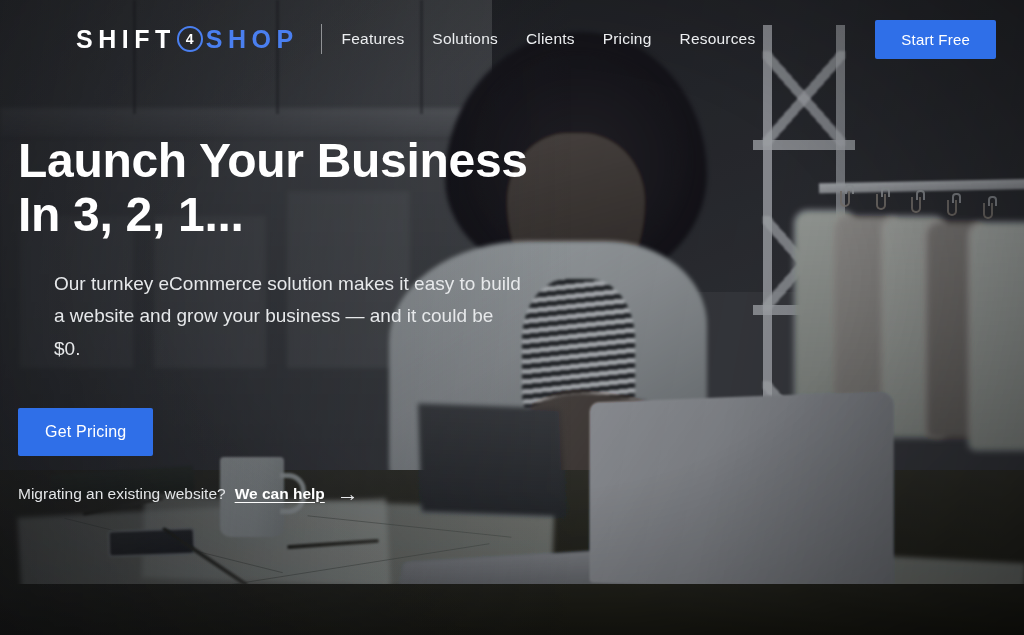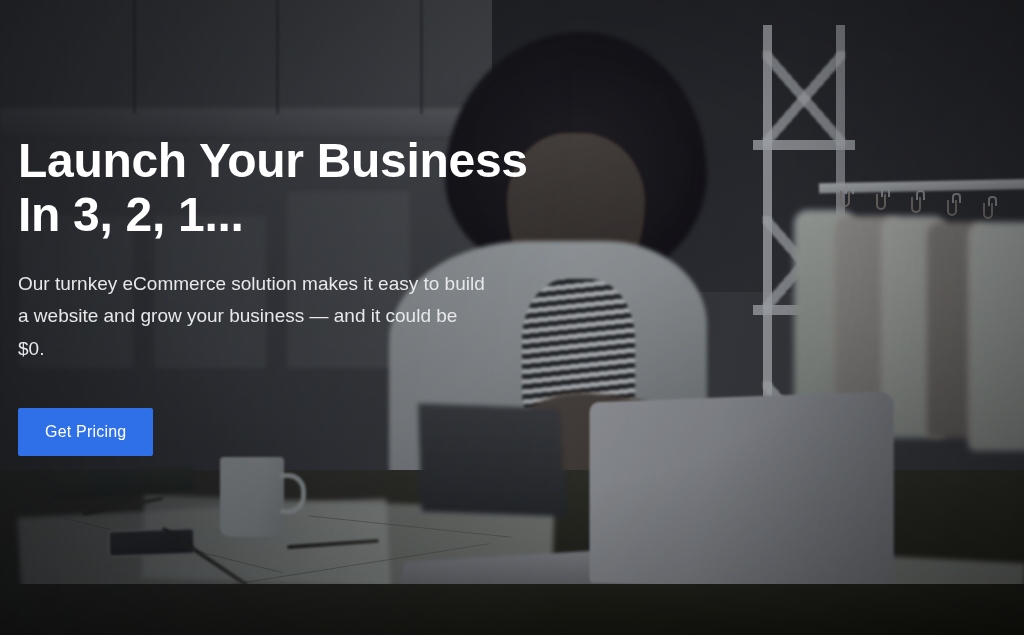--- a/index.html
+++ b/index.html
@@ -245,21 +245,21 @@
     padding:11px 26px; cursor:pointer; border-radius:2px;
   }
 
   .hero-copy { position:absolute; left:18px; top:134px; width:530px; }
   h1 {
     color:#ffffff; font-size:48px; font-weight:700; line-height:1.12;
     letter-spacing:-.3px;
   }
   .sub {
     margin-top:26px; color:#e6e8ea; font-size:19px; line-height:1.72;
-    font-weight:400; max-width:470px;
+    font-weight:400; max-width:470px;margin-left:36px;
   }
   .get-started {
     display:inline-block; margin-top:42px; background:#2f6fe8; color:#fff;
     border:none; font-family:inherit; font-size:16px; letter-spacing:.2px;
     padding:15px 27px; cursor:pointer; border-radius:2px;
   }
   .migrate {
     margin-top:27px; color:#e3e5e7; font-size:15.5px;
     display:flex; align-items:center; gap:9px;
   }
@@ -344,26 +344,51 @@
   </div>
 
   <div class="desat"></div>
   <div class="grade"></div>
   <div class="left-scrim"></div>
   <div class="vignette"></div>
 </div>
 
 <div id="content">
 
+  <header>
+
+    <div class="logo">
+      <span class="logo-text">SHIFT</span>
+      <span class="logo-four">4</span>
+      <span class="logo-text blue">SHOP</span>
+    </div>
+
+    <div class="nav-divider"></div>
+
+    <nav>
+      <a href="#">Features</a>
+      <a href="#">Solutions</a>
+      <a href="#">Clients</a>
+      <a href="#">Pricing</a>
+      <a href="#">Resources</a>
+    </nav>
+
+    <button class="start-free">Start Free</button>
+  </header>
 
   <div class="hero-copy">
     <h1>
       <span>Launch Your Business</span><br>
       <span>In 3, 2, 1...</span>
     </h1>
 
     <p class="sub">Our turnkey eCommerce solution makes it easy to build a website and grow your business — and it could be $0.</p>
 
     <button class="get-started">Get Pricing</button>
 
+    <div class="migrate">
+      <span>Migrating an existing website?</span>
+      <a href="#">We can help</a>
+      <span class="arrow">→</span>
+    </div>
   </div>
 
 </div>
 
 </body></html>

